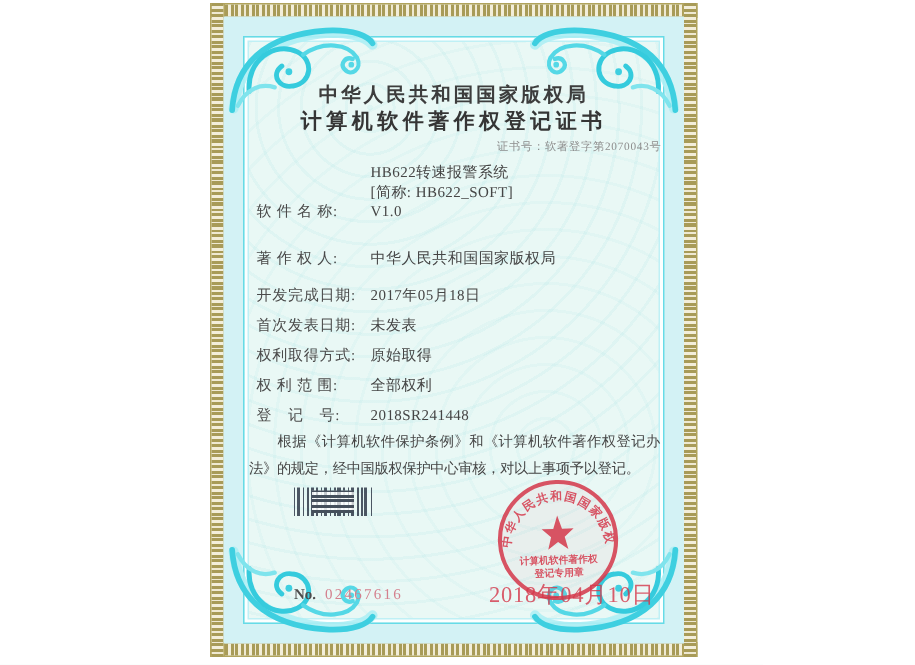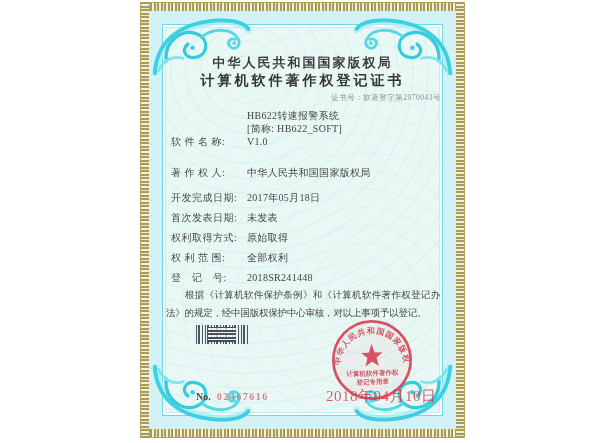--- a/index.html
+++ b/index.html
@@ -55,21 +55,21 @@
   .barcode{position:absolute;left:56px;top:323px;width:52px;height:19px;opacity:.88;
     background:
       repeating-linear-gradient(90deg,#36404f 0 1px,rgba(0,0,0,0) 1px 2px,#36404f 2px 4px,rgba(0,0,0,0) 4px 6px,#36404f 6px 7px,rgba(0,0,0,0) 7px 9px)}
   .barcode::after{content:"";position:absolute;left:12px;right:12px;top:2px;bottom:2px;
     background:
       repeating-linear-gradient(0deg,#2f3947 0 2px,rgba(255,255,255,.85) 2px 3px,#2f3947 3px 5px,rgba(255,255,255,.7) 5px 7px),
       repeating-linear-gradient(90deg,rgba(255,255,255,.6) 0 2px,rgba(0,0,0,0) 2px 5px)}
 
   .serial{position:absolute;left:56px;top:389px;font-size:10px}
   .serial .pre{color:#4c4c4c;font-weight:bold;margin-right:6px}
-  .serial .num{color:#d4808e;letter-spacing:1.5px;font-weight:bold}
+  .serial .num{color:#d4808e;letter-spacing:1.5px;font-weight:normal}
 
   .seal{position:absolute;left:189px;top:315px;width:86px;height:86px;opacity:.85;transform:rotate(-2deg)}
   .sealdate{position:absolute;left:186px;top:385px;font-size:15px;color:#d5374a;opacity:.8;letter-spacing:.5px}
 </style>
 </head>
 <body>
 
 <svg width="0" height="0" style="position:absolute">
   <defs>
     <g id="flourish" fill="none" stroke-linecap="round">

